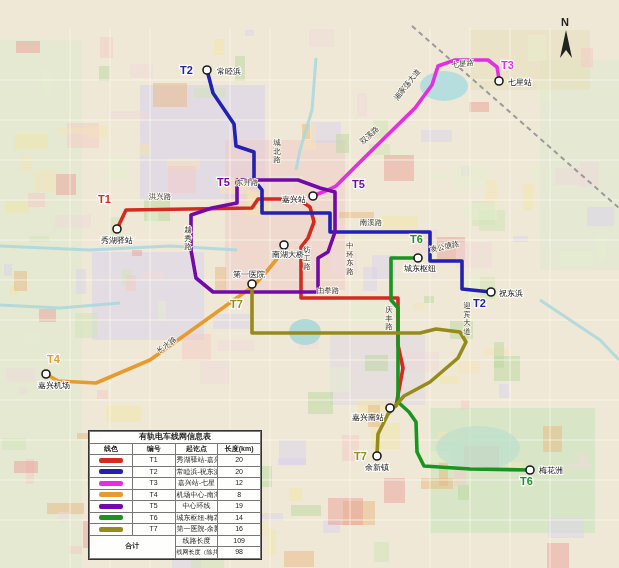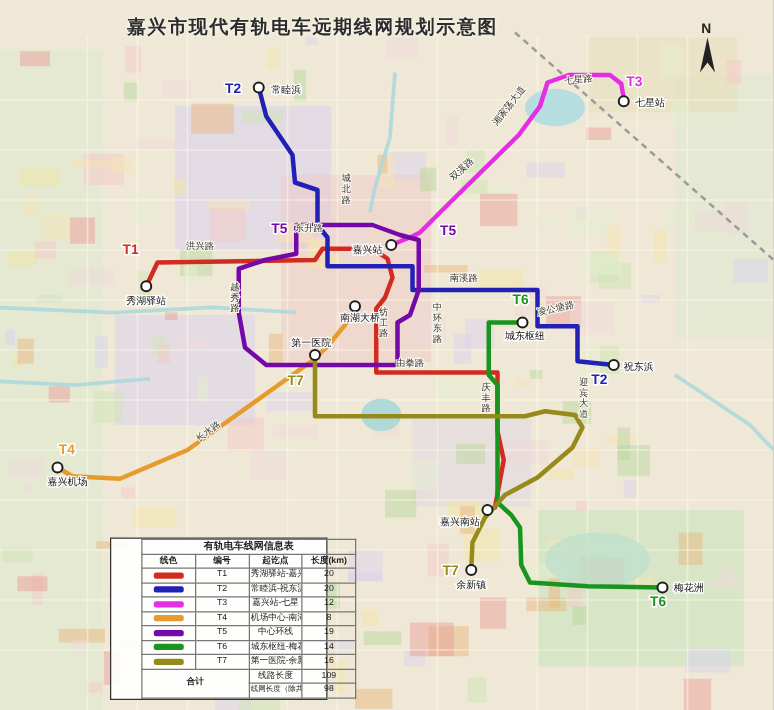--- a/index.html
+++ b/index.html
@@ -5,21 +5,21 @@
   html,body{margin:0;padding:0;background:#888;}
   .stage{position:relative;width:619px;height:568px;overflow:hidden;
          background:#efe8d6;font-family:"Liberation Sans","DejaVu Sans",sans-serif;}
   .map-title{position:absolute;top:12px;left:30px;width:440px;text-align:center;
              font-size:15px;font-weight:bold;color:#2c2c2c;letter-spacing:1.5px;
              text-shadow:0 0 4px rgba(255,255,255,.9);}
   svg{position:absolute;left:0;top:0;}
   .legend{position:absolute;left:88px;top:430px;width:172px;
           background:rgba(255,255,255,.93);border:1px solid #333;
           font-size:7px;color:#222;}
-  .legend table{border-collapse:collapse;width:100%;table-layout:fixed;margin-left:24px;}
+  .legend table{border-collapse:collapse;width:100%;table-layout:fixed;}
   .legend td,.legend th{border:1px solid #777;padding:1px 1px;text-align:center;
           overflow:hidden;white-space:nowrap;font-weight:normal;line-height:8.5px;}
   .legend .ttl{font-weight:bold;font-size:8px;}
   .legend .hdr{font-weight:bold;}
   .sw{width:24px;height:5px;border-radius:2px;margin:0 auto;}
   .station-label{font-size:8px;fill:#101010;paint-order:stroke;stroke:#ffffff;stroke-width:2px;}
   .road-label{font-size:7.5px;fill:#333;paint-order:stroke;stroke:#fdfaf0;stroke-width:1.6px;}
   .badge{font-size:11px;font-weight:bold;paint-order:stroke;stroke:#ffffff;stroke-width:2.4px;}
   .compassN{font-size:11px;font-weight:bold;fill:#222;}
 </style>
@@ -280,21 +280,20 @@
       <text x="47" y="363" class="badge" fill="#e79b2e">T4</text>
       <text x="217" y="186" class="badge" fill="#7209a8">T5</text>
       <text x="352" y="188" class="badge" fill="#7209a8">T5</text>
       <text x="410" y="243" class="badge" fill="#19951f">T6</text>
       <text x="520" y="485" class="badge" fill="#19951f">T6</text>
       <text x="230" y="308" class="badge" fill="#968b1a">T7</text>
       <text x="354" y="460" class="badge" fill="#968b1a">T7</text>
       <text x="561" y="26" class="compassN">N</text>
       <polygon points="566,30 560,58 566,50 572,58" fill="#222"></polygon>
     </svg>
-  <div class="map-title">嘉兴市现代有轨电车远期线网规划示意图</div>
   <div class="legend">
     <table id="legend-tbl">
         <tbody>
           <tr>
             <td colspan="4" class="ttl">有轨电车线网信息表</td>
           </tr>
           <tr>
             <td class="hdr" style="width: 32px;">线色</td>
             <td class="hdr" style="width: 26px;">编号</td>
             <td class="hdr">起讫点</td>

